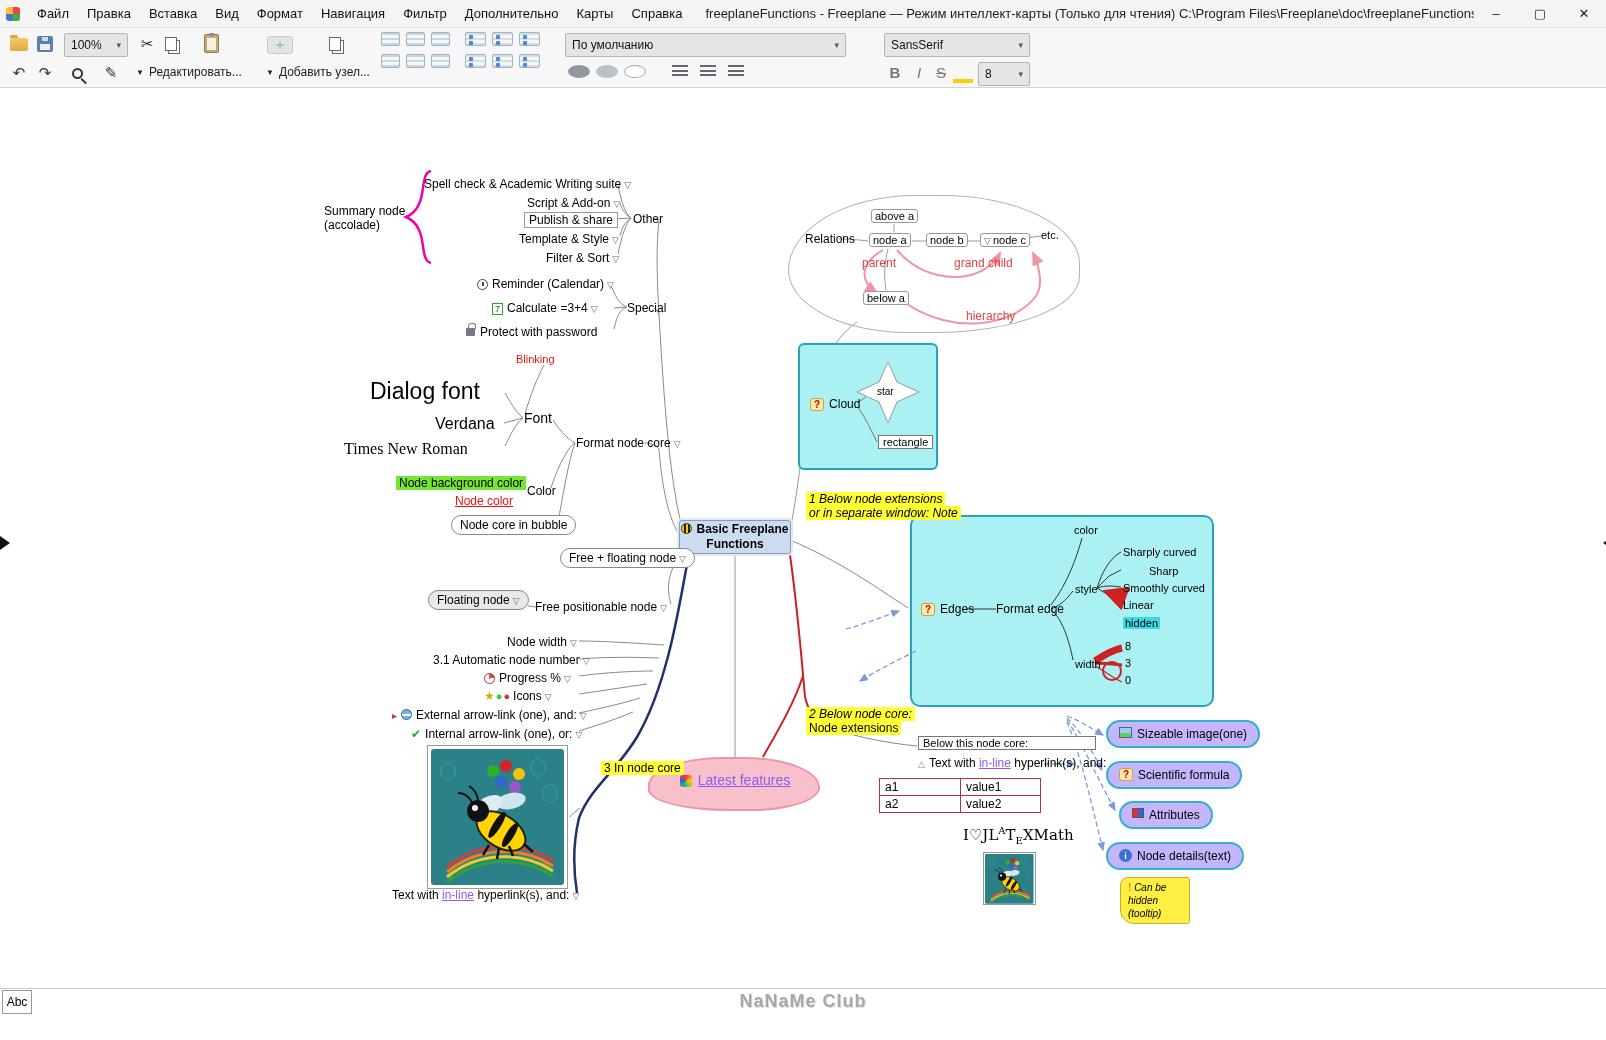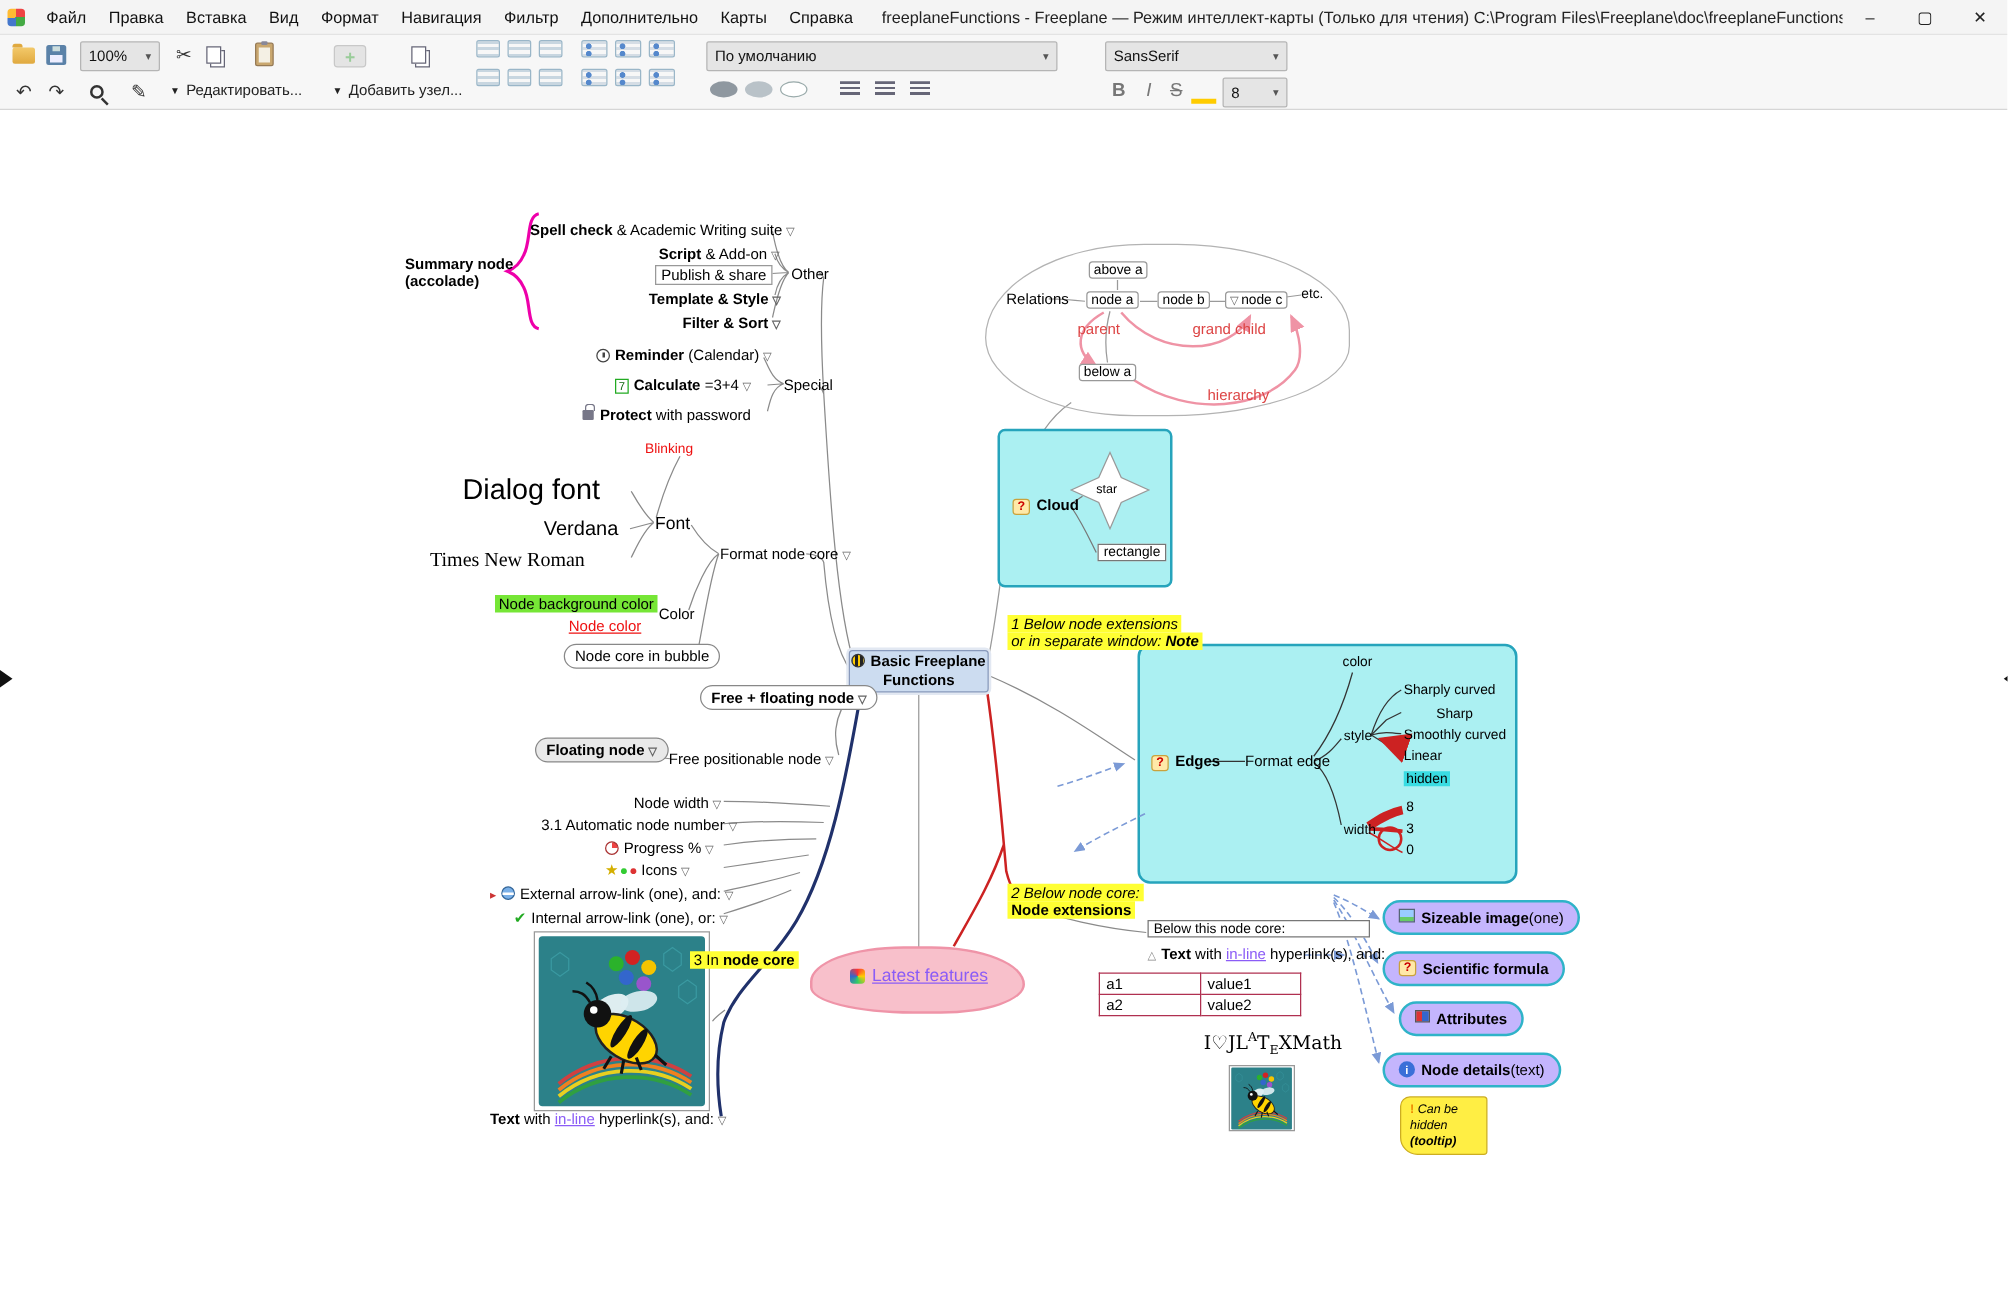--- a/index.html
+++ b/index.html
@@ -38,21 +38,21 @@
   .ic-grid{width:21px;height:14px;border:1px solid #9ab6c8;border-radius:2px;display:inline-block;margin:2px 3px;background:radial-gradient(circle at 5px 4px,#58c 2px,transparent 2.6px),radial-gradient(circle at 5px 10px,#58c 2px,transparent 2.6px),repeating-linear-gradient(180deg,#d5dde5 0 2px,transparent 2px 5px)}
   .ic-blob{width:22px;height:13px;background:#8f98a0;border-radius:50%;display:inline-block;margin:5px 3px}
   .ic-blob.b2{background:#b9c2c8}.ic-blob.b3{background:#fff;border:1.5px solid #9aa}
   .ic-align{width:16px;height:13px;background:repeating-linear-gradient(180deg,#667 0 2px,transparent 2px 4.5px);display:inline-block;margin:5px 6px}
   .ic-colorsub{width:20px;height:18px;display:inline-flex;align-items:flex-start;justify-content:center;font-size:11px;color:#333;border-bottom:4px solid #fc0}
 
   
   .canvas{position:absolute;inset:0;background:#fff}
   svg.layer{position:absolute;left:0;top:0;pointer-events:none}
   .mn{position:absolute;white-space:nowrap;font-size:12px;color:#000}
-  .b{font-weight:bold}
+  .b{font-weight:normal}
   .it{font-style:italic}
   .red{color:#e11}
   .lnk{color:#8b5cf6;text-decoration:underline}
   .fold{font-size:9px;color:#666;margin-left:3px}
   .foldpre{font-size:9px;color:#666;margin-right:2px}
   .yl{background:#ffff33;padding:0 3px}
   .box{border:1px solid #999;padding:0 4px;background:#fff}
   .rbox{border:1px solid #888;border-radius:10px;padding:2px 8px;background:#fff}
   .sbox{border:1px solid #999;border-radius:3px;padding:0 3px;font-size:11px;background:#fff}
   .panel{position:absolute;background:#abf0f2;border:2px solid #26a4bc;border-radius:8px}
@@ -329,21 +329,21 @@
     <div class="mn rbox b" style="left:428px;top:590px;background:#e9e9e9"><span>Floating node</span><span class="fold">▽</span></div>
     <div class="mn" style="left:535px;top:600px"><span>Free positionable node</span><span class="fold">▽</span></div>
 
     <div class="mn" style="left:507px;top:635px"><span>Node width</span><span class="fold">▽</span></div>
     <div class="mn" style="left:433px;top:653px"><span>3.1 Automatic node number</span><span class="fold">▽</span></div>
     <div class="mn" style="left:484px;top:671px"><span class="prog"></span><span>Progress %</span><span class="fold">▽</span></div>
     <div class="mn" style="left:484px;top:689px"><span class="stargl">★</span><span class="dotg">●</span><span class="dotr">●</span><span>Icons</span><span class="fold">▽</span></div>
     <div class="mn" style="left:392px;top:708px"><span class="trir">▸</span><span class="globe"></span><span>External arrow-link (one), and:</span><span class="fold">▽</span></div>
     <div class="mn" style="left:411px;top:727px"><span class="chk">✔</span><span>Internal arrow-link (one), or:</span><span class="fold">▽</span></div>
 
-    <div class="mn yl" style="left:552px;top:761px"><span>3 In </span><span class="b">node core</span></div>
+    <div class="mn yl" style="left:601px;top:761px"><span>3 In </span><span class="b">node core</span></div>
     <div class="mn" style="left:392px;top:888px"><span class="b">Text</span><span> with </span><span class="lnk">in-line</span><span> hyperlink(s), and:</span><span class="fold">▽</span></div>
 
     <div class="mn" style="left:805px;top:232px"><span>Relations</span></div>
     <div class="mn sbox" style="left:871px;top:209px"><span>above a</span></div>
     <div class="mn sbox" style="left:869px;top:233px"><span>node a</span></div>
     <div class="mn sbox" style="left:926px;top:233px"><span>node b</span></div>
     <div class="mn sbox" style="left:980px;top:233px"><span class="foldpre">▽</span><span>node c</span></div>
     <div class="mn" style="left:1041px;top:229px;font-size:11px"><span>etc.</span></div>
     <div class="mn" style="left:862px;top:256px;color:#d44"><span>parent</span></div>
     <div class="mn" style="left:954px;top:256px;color:#d44"><span>grand child</span></div>
@@ -418,16 +418,22 @@
       </div>
 
     <div class="mn note-y" style="left:1120px;top:877px;width:70px">
       <span style="color:#e80;font-weight:bold;font-style:normal">!</span>
       <span>Can be</span><br>
       <span>hidden</span><br>
       <span class="b">(tooltip)</span>
     </div>
   </div>
 
+  <div class="statusrow">
+    <div class="abcbox">
+        <span>Abc</span>
+      </div>
+    <div class="wm">NaNaMe Club</div>
+  </div>
 
   <div class="edgeL"></div>
   <div class="edgeR"></div>
 </div>
 
 </body></html>

